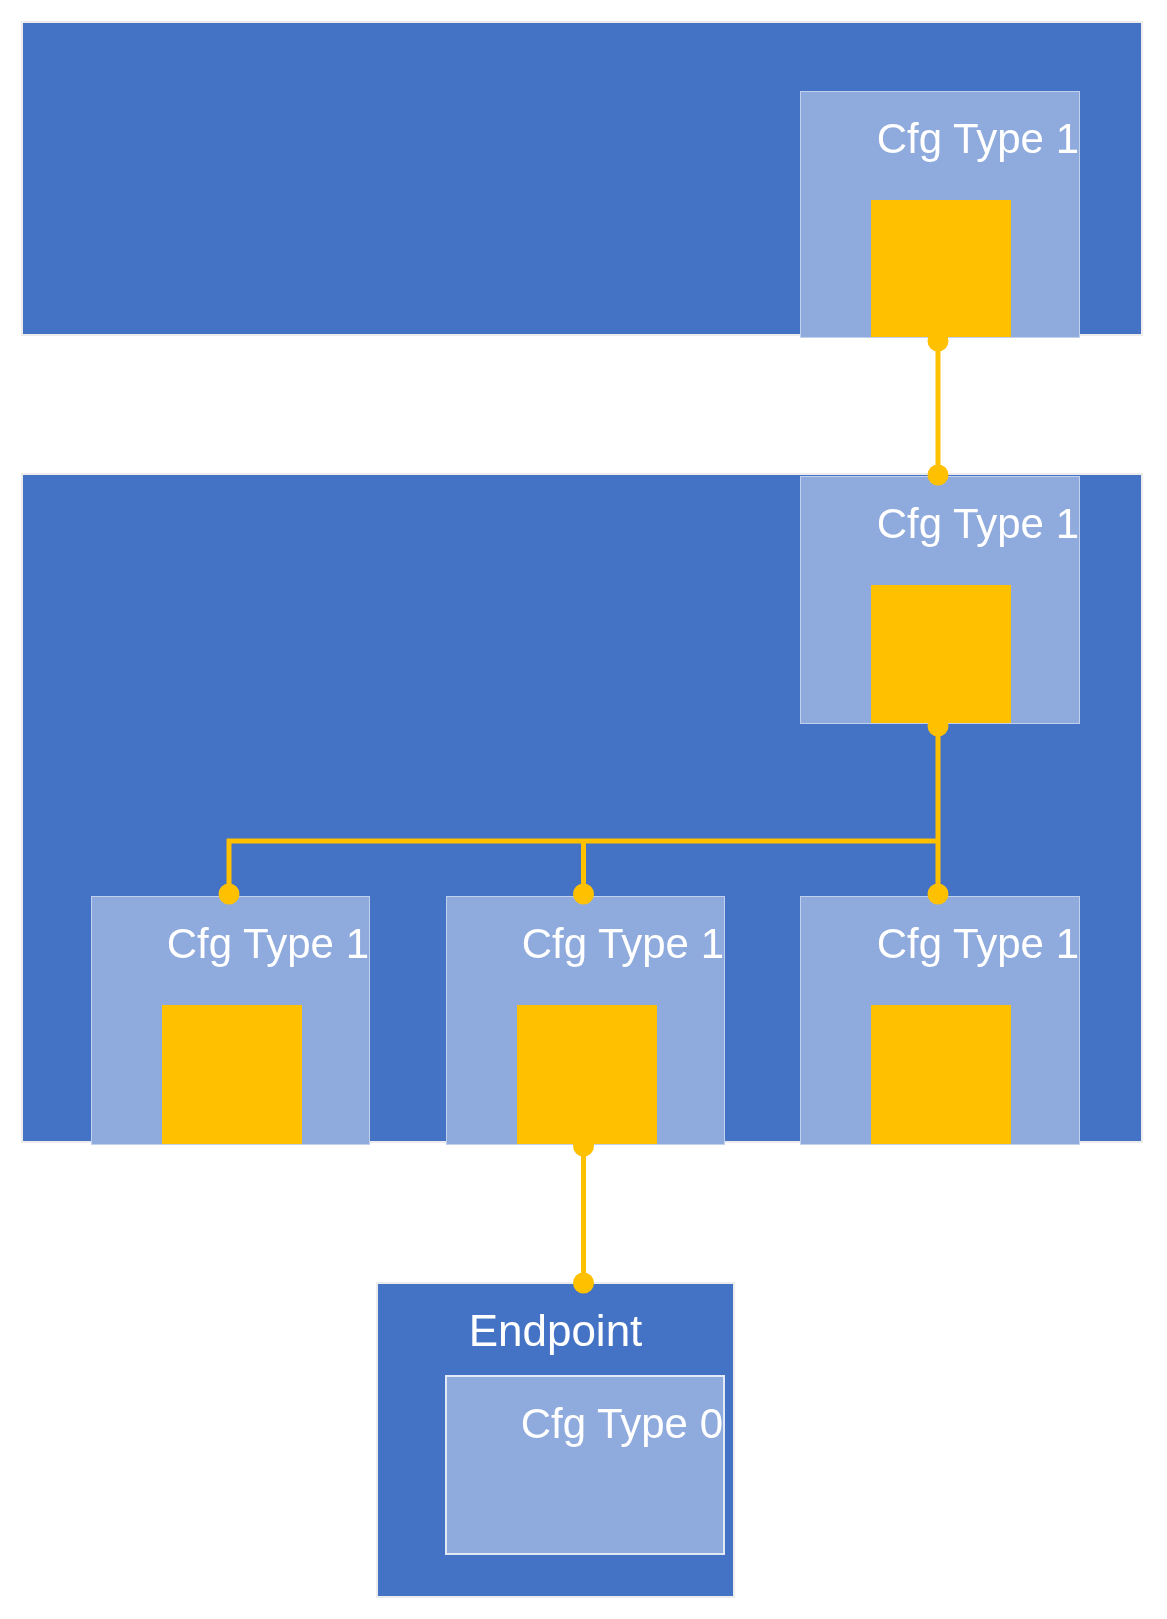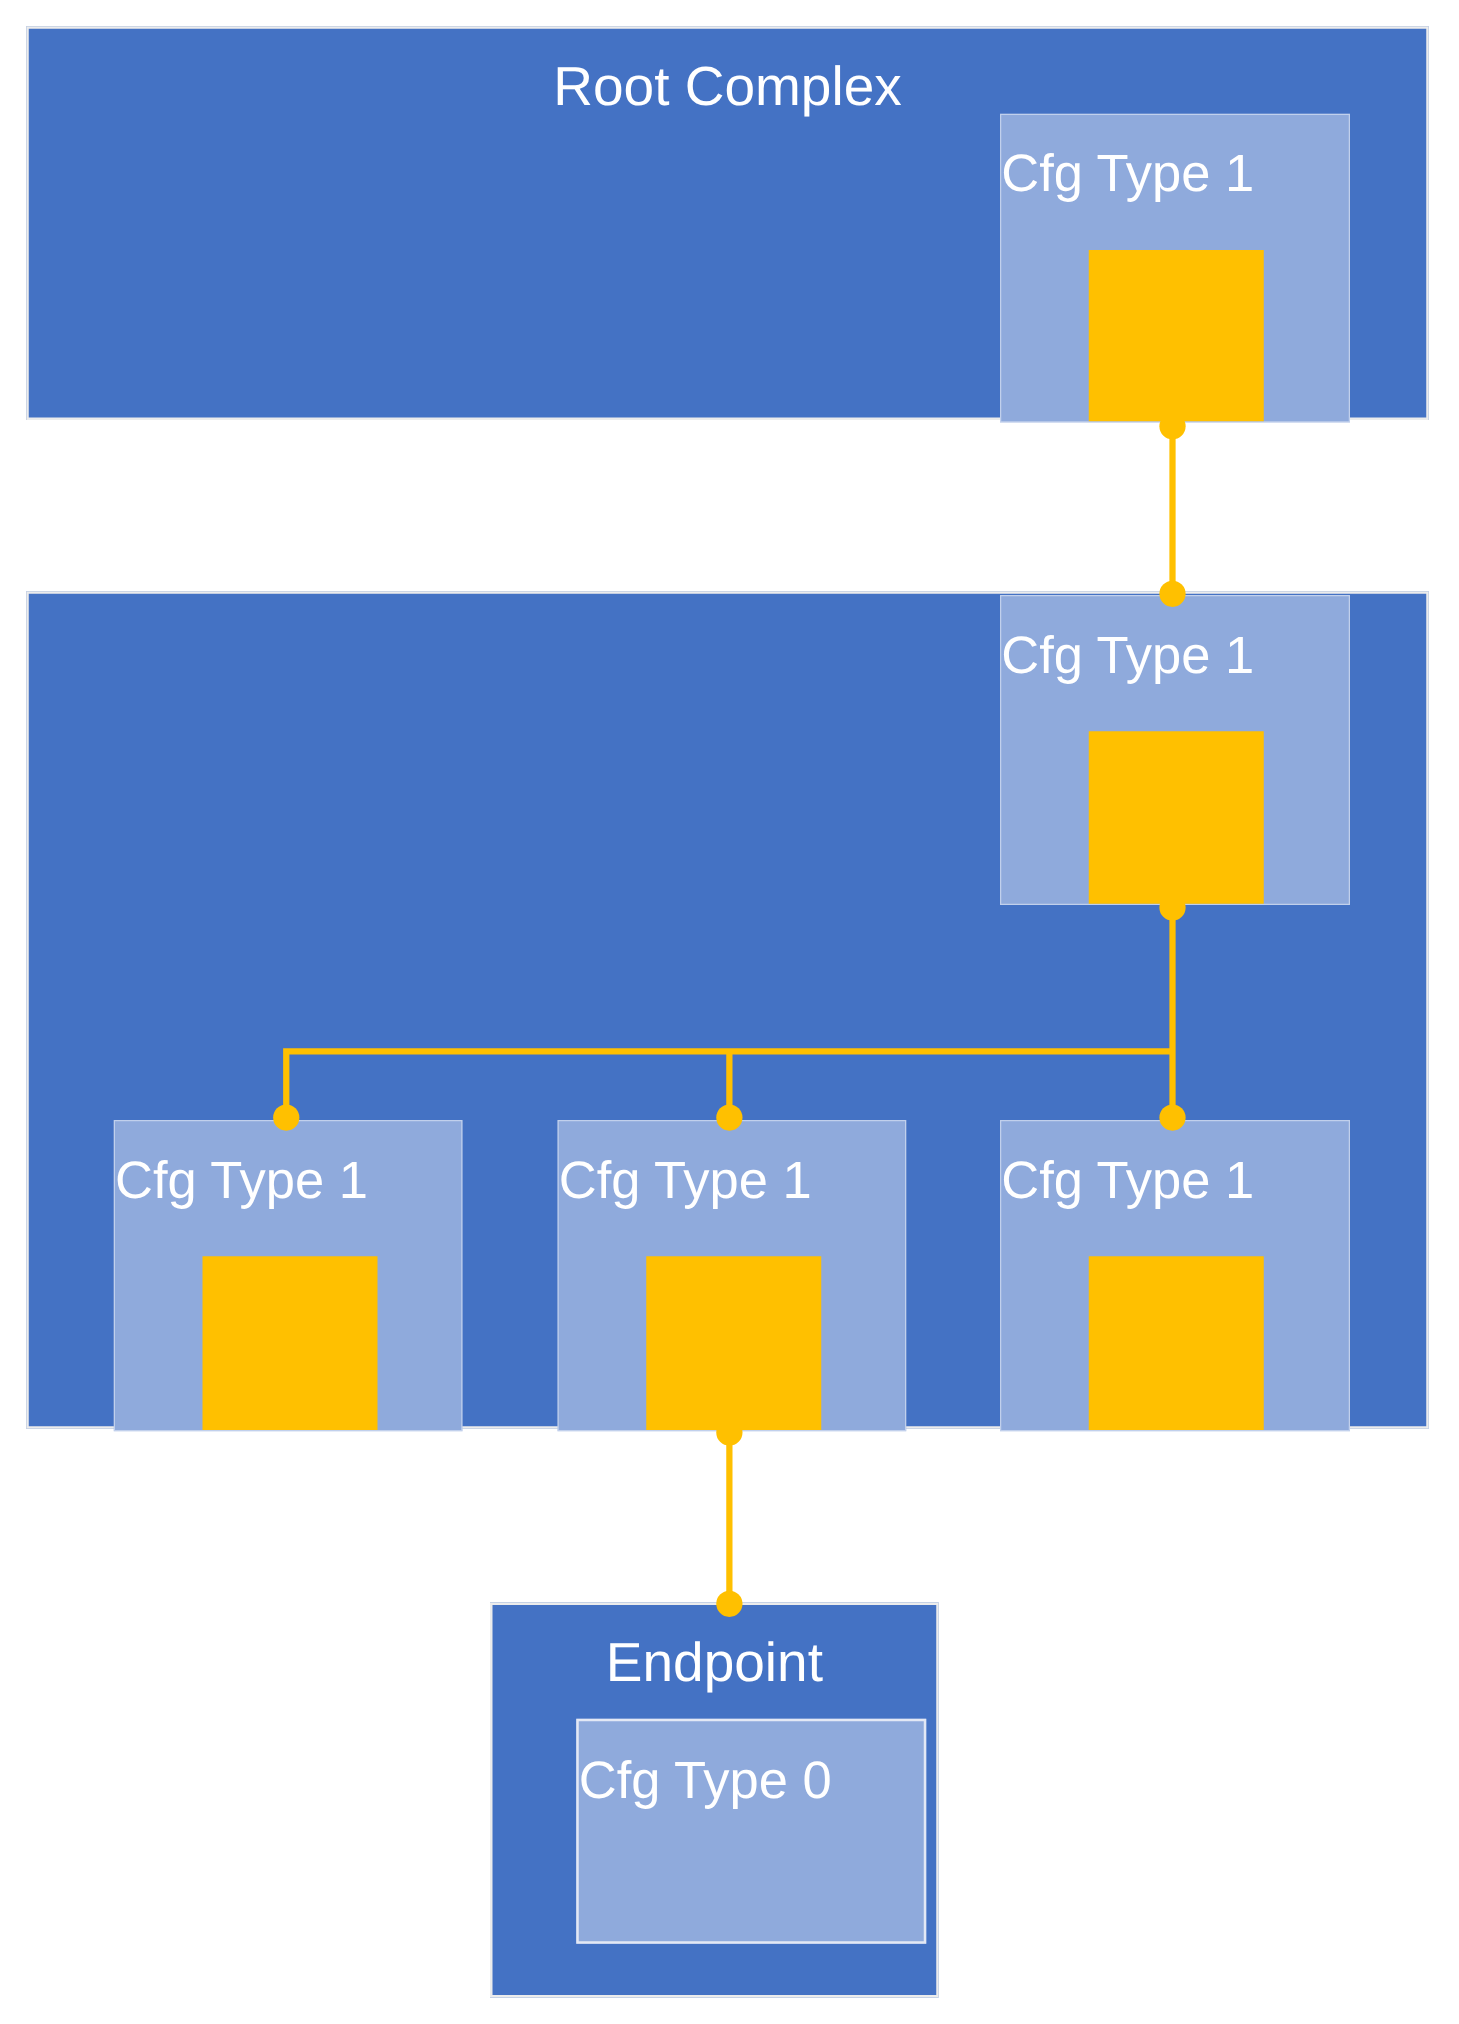--- a/index.html
+++ b/index.html
@@ -28,21 +28,21 @@
     font-size:44px;line-height:50px;
     white-space:nowrap;
   }
   .port-box{
     position:absolute;
     background:var(--port-blue);
     border:1px solid rgba(255,255,255,0.45);
   }
   .port-label{
     position:absolute;left:0;right:0;top:22px;
-    text-align:left;
+    text-align:right;
     color:var(--text-white);
     font-size:42px;line-height:50px;
     white-space:nowrap;
   }
   .port-square{
     position:absolute;
     left:70px;width:140px;
     top:108px;bottom:0;
     background:var(--accent-gold);
   }
@@ -60,21 +60,20 @@
     stroke-width:5;fill:none;
   }
   svg.connectors circle{fill:var(--accent-gold);}
 </style>
 </head>
 <body>
 
 <div class="canvas">
 
   <div class="blue-box" style="left:21px;top:21px;width:1122px;height:315px;">
-    <div class="box-title">Root Complex</div>
     <div class="port-box" style="left:777px;top:68px;width:280px;height:247px;">
       <div class="port-label">Cfg Type 1</div>
       <div class="port-square"></div>
     </div>
   </div>
 
   <div class="blue-box" style="left:21px;top:473px;width:1122px;height:670px;">
 
     <div class="port-box" style="left:777px;top:1px;width:280px;height:248px;">
       <div class="port-label">Cfg Type 1</div>
@@ -90,21 +89,21 @@
       <div class="port-label">Cfg Type 1</div>
       <div class="port-square"></div>
     </div>
 
     <div class="port-box" style="left:777px;top:421px;width:280px;height:249px;">
       <div class="port-label">Cfg Type 1</div>
       <div class="port-square"></div>
     </div>
   </div>
 
-  <div class="blue-box" style="left:392px;top:1282px;width:359px;height:316px;">
+  <div class="blue-box" style="left:376px;top:1282px;width:359px;height:316px;">
     <div class="box-title">Endpoint</div>
     <div class="config-space" style="left:67px;top:91px;width:280px;height:180px;padding-left:40px;">
       <div class="port-label">Cfg Type 0</div>
     </div>
   </div>
 
   <svg class="connectors" viewBox="0 0 1167 1619" xmlns="http://www.w3.org/2000/svg">
     <g>
       <path d="M938 338 L938 474"></path>
       <circle cx="938" cy="341" r="10.5"></circle>

